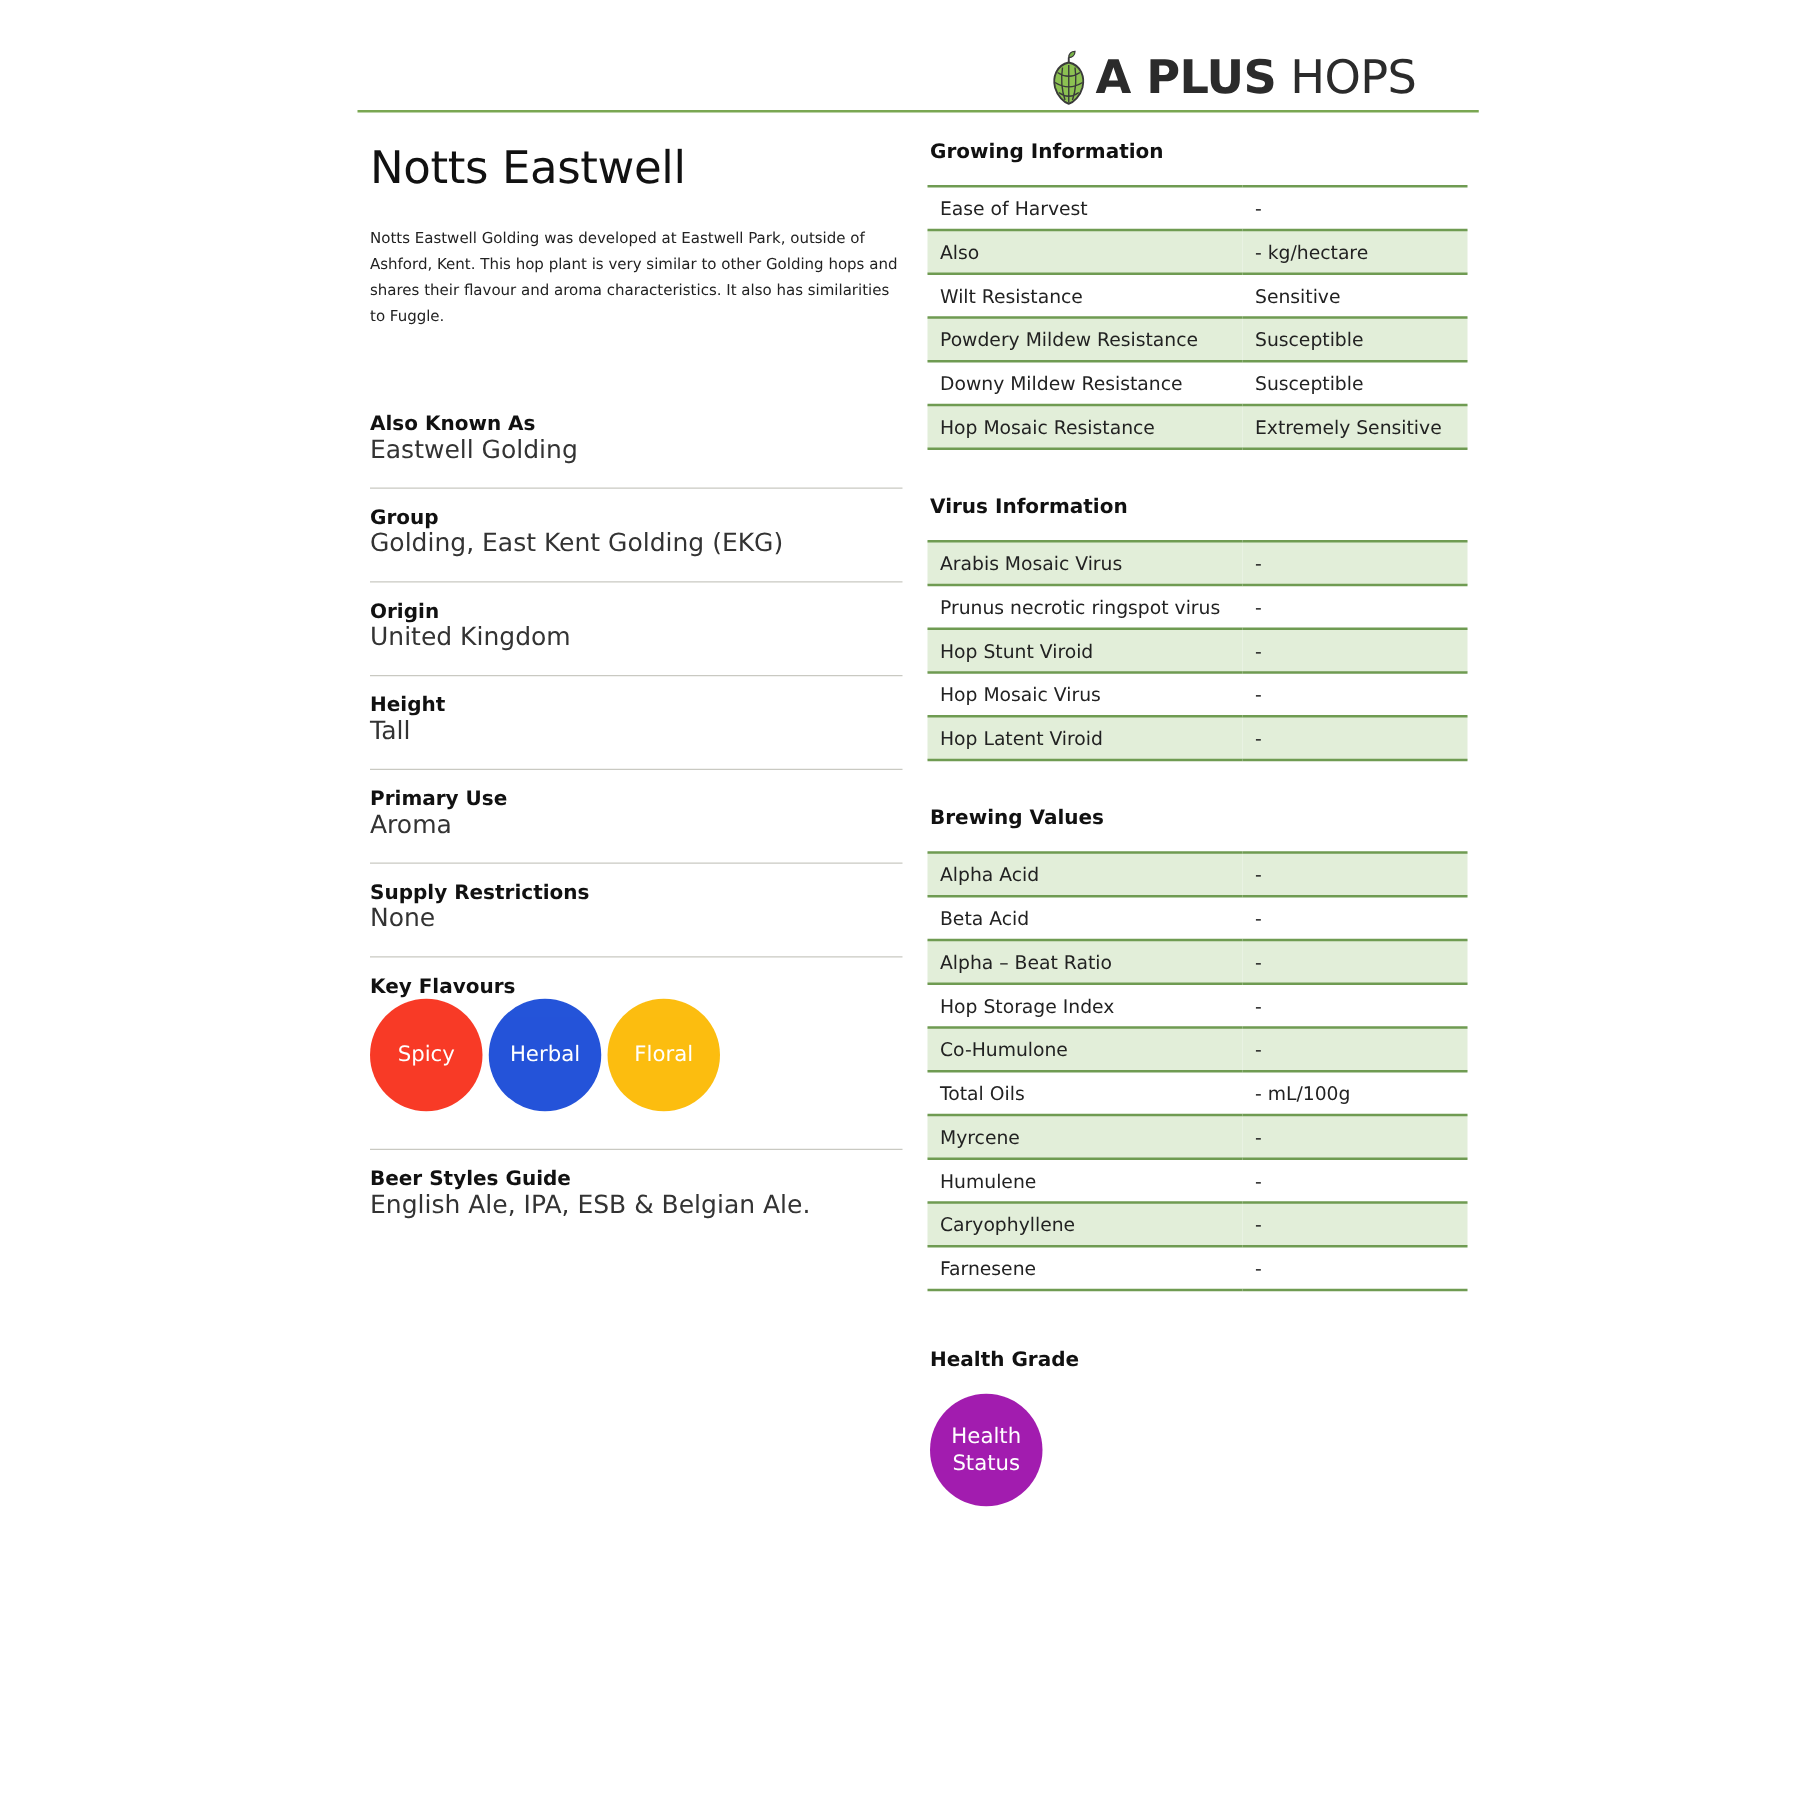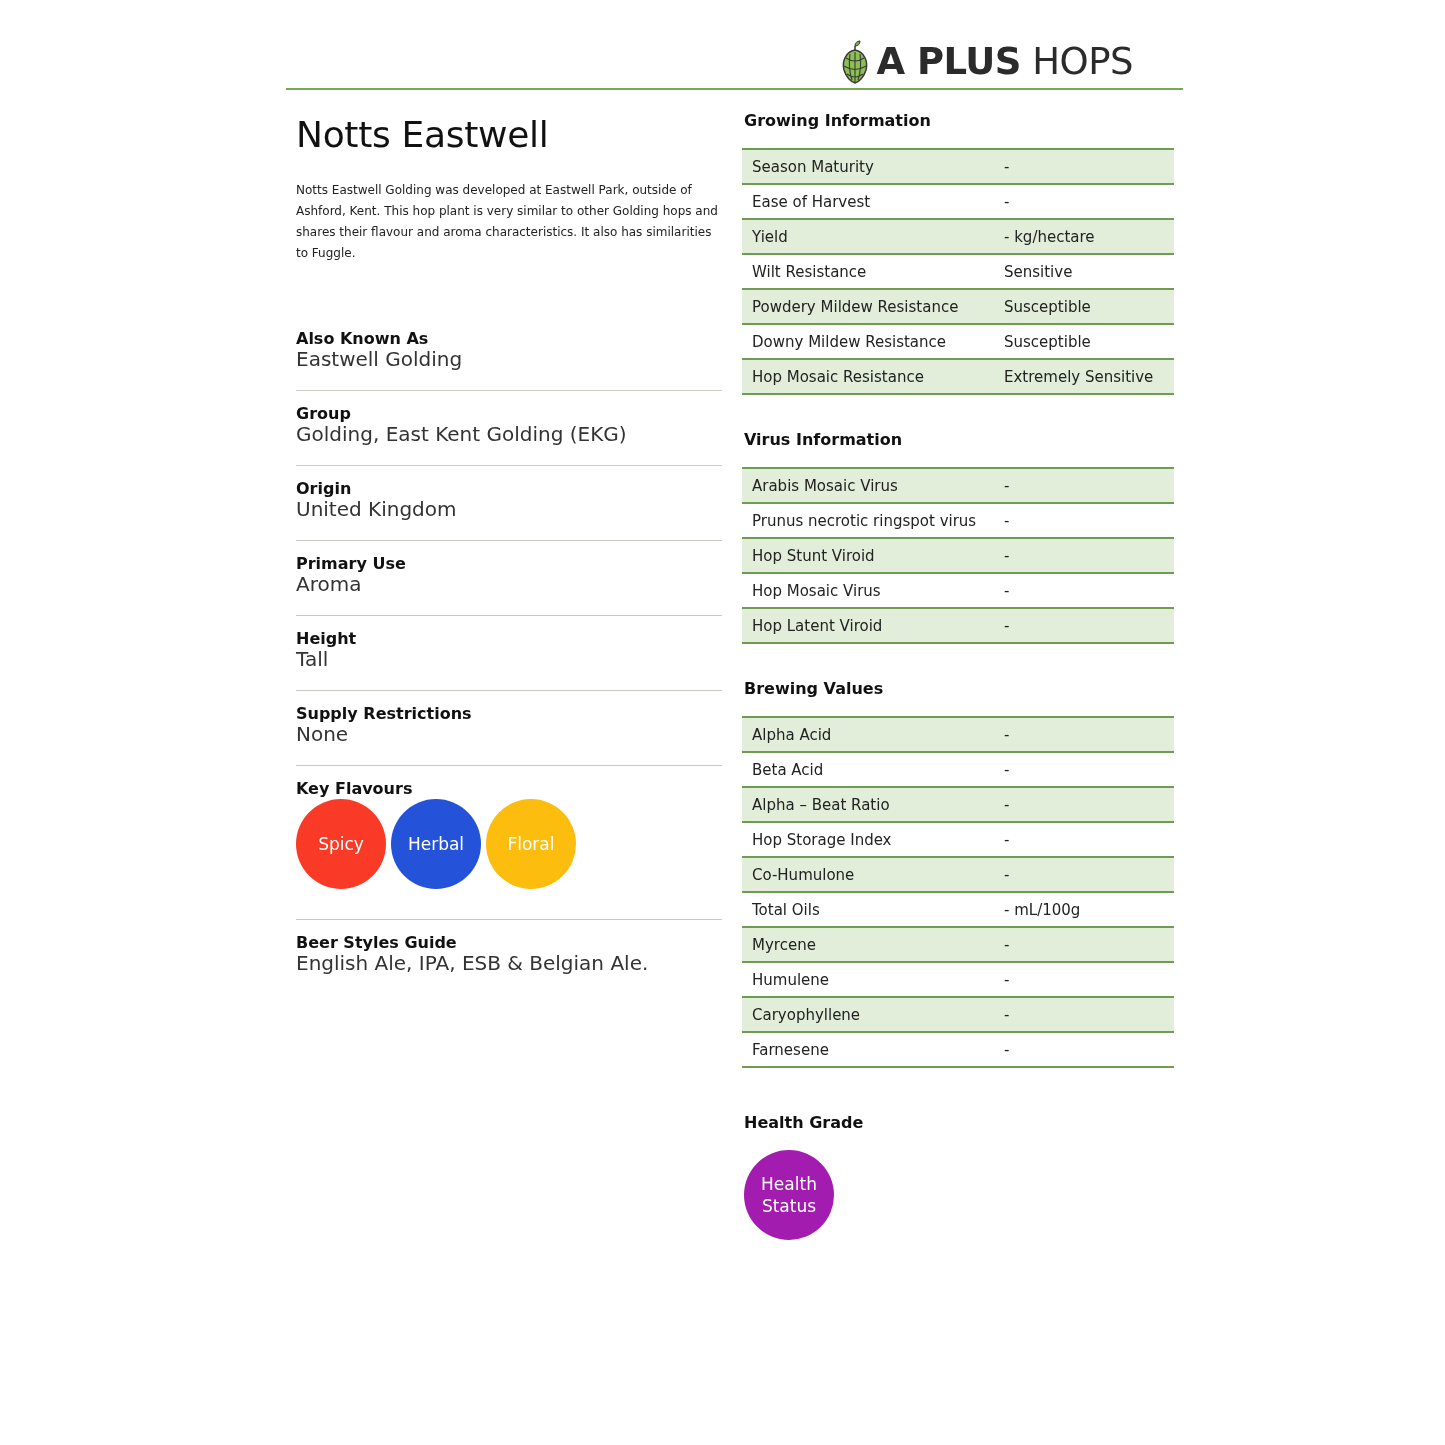--- a/index.html
+++ b/index.html
@@ -165,26 +165,26 @@
   </div>
   <div class="field">
     <div class="field-label">Group</div>
     <div class="field-value">Golding, East Kent Golding (EKG)</div>
   </div>
   <div class="field">
     <div class="field-label">Origin</div>
     <div class="field-value">United Kingdom</div>
   </div>
   <div class="field">
+    <div class="field-label">Height</div>
+    <div class="field-value">Tall</div>
+  </div>
+  <div class="field">
     <div class="field-label">Primary Use</div>
     <div class="field-value">Aroma</div>
-  </div>
-  <div class="field">
-    <div class="field-label">Height</div>
-    <div class="field-value">Tall</div>
   </div>
   <div class="field">
     <div class="field-label">Supply Restrictions</div>
     <div class="field-value">None</div>
   </div>
 
   <div class="field">
     <div class="field-label">Key Flavours</div>
     <div class="flavours">
       <div class="flavour" style="background:#f8341f">Spicy</div>
@@ -196,30 +196,26 @@
   <div class="styles-block">
     <div class="field-label">Beer Styles Guide</div>
     <div class="field-value">English Ale, IPA, ESB &amp; Belgian Ale.</div>
   </div>
 </div>
 
 <div class="right">
   <div class="section-title">Growing Information</div>
   <table class="info">
     <tbody>
-        <tr class="shaded">
-          <td class="k">Season Maturity</td>
-          <td>-</td>
-        </tr>
     <tr>
           <td class="k">Ease of Harvest</td>
           <td>-</td>
         </tr>
     <tr class="shaded">
-          <td class="k">Yield</td>
+          <td class="k">Also</td>
           <td>- kg/hectare</td>
         </tr>
     <tr>
           <td class="k">Wilt Resistance</td>
           <td>Sensitive</td>
         </tr>
     <tr class="shaded">
           <td class="k">Powdery Mildew Resistance</td>
           <td>Susceptible</td>
         </tr>

